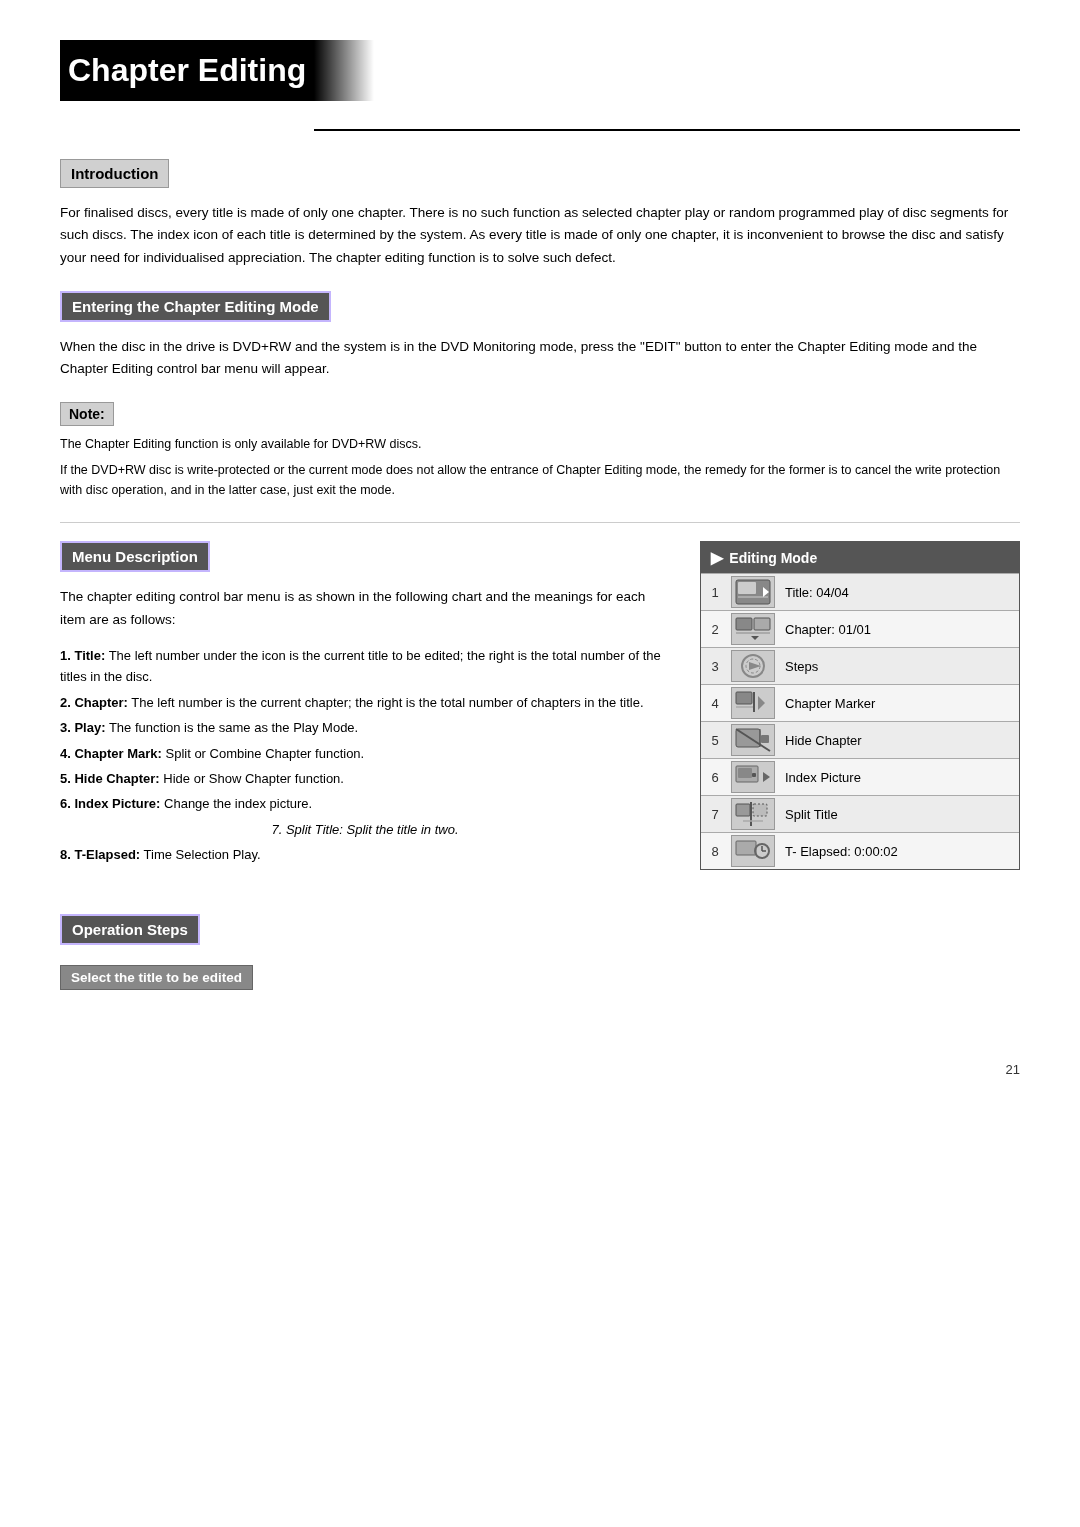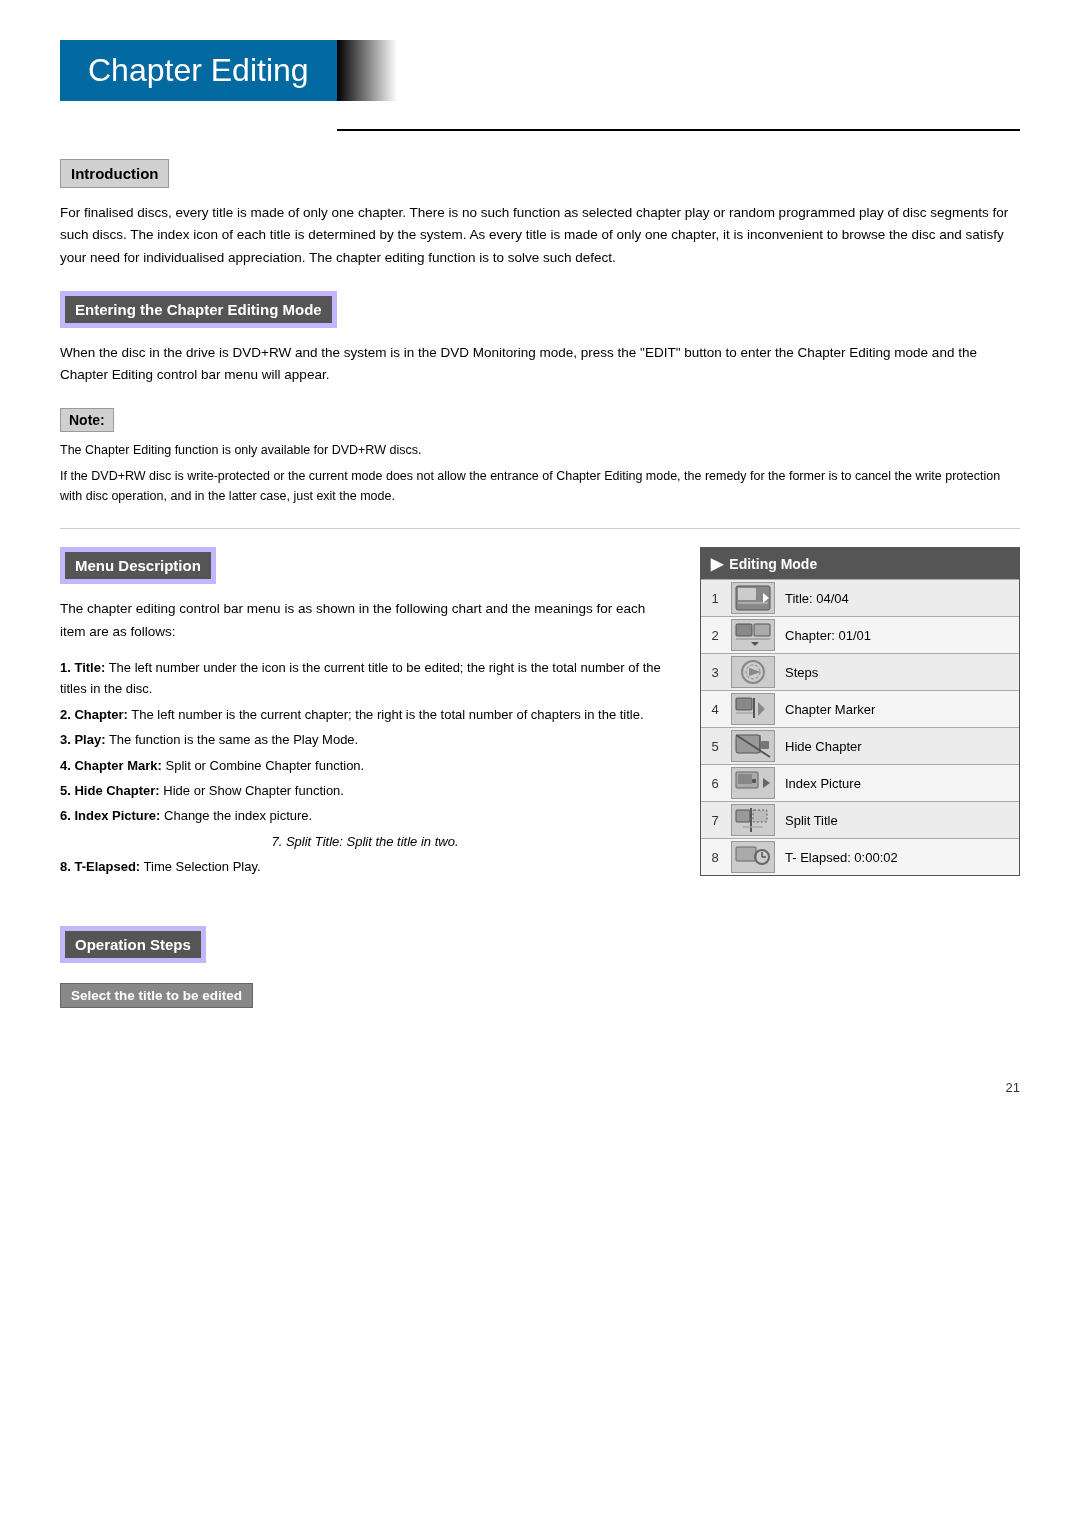--- a/index.html
+++ b/index.html
@@ -8,25 +8,25 @@
       font-size: 14px;
       background: #fff;
       color: #000;
       width: 1080px;
       min-height: 1527px;
       padding: 40px 60px 60px 60px;
     }
 
     
     .chapter-title-bar {
-      background: #0369a1;
+      background: #000000;
       color: #fff;
       font-size: 32px;
-      font-weight: normal;
-      padding: 12px 28px;
+      font-weight: bold;
+      padding: 12px 8px;
       display: inline-block;
       margin-bottom: 30px;
       position: relative;
     }
     .chapter-title-bar::after {
       content: '';
       position: absolute;
       right: -60px;
       top: 0;
       width: 60px;
@@ -45,21 +45,21 @@
       border: 1px solid #999;
     }
     .section-header-dark {
       background: #555;
       color: #fff;
       font-weight: bold;
       font-size: 15px;
       padding: 5px 10px;
       display: inline-block;
       margin-bottom: 14px;
-      border: 5px solid #c4b5fd;
+      border: 2px solid #c4b5fd;
     }
 
     
     .note-header {
       background: #d0d0d0;
       font-weight: bold;
       font-size: 14px;
       padding: 3px 8px;
       display: inline-block;
       border: 1px solid #999;

